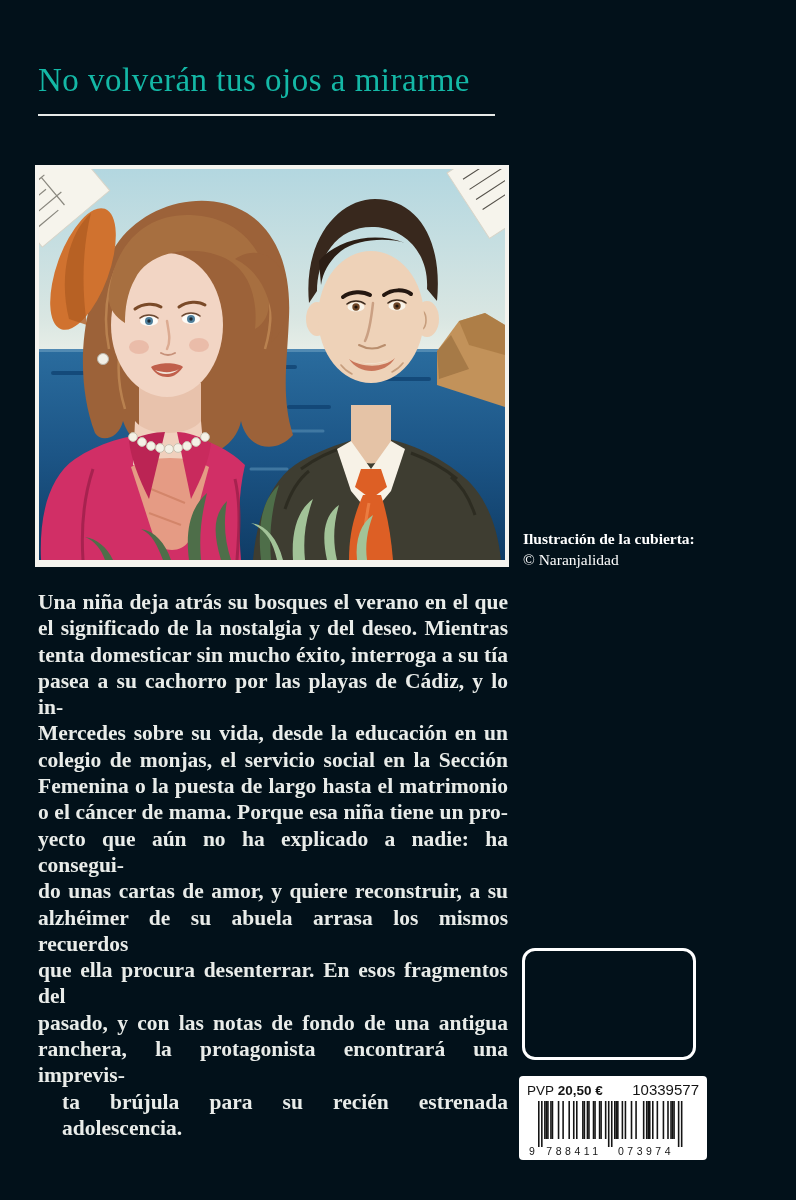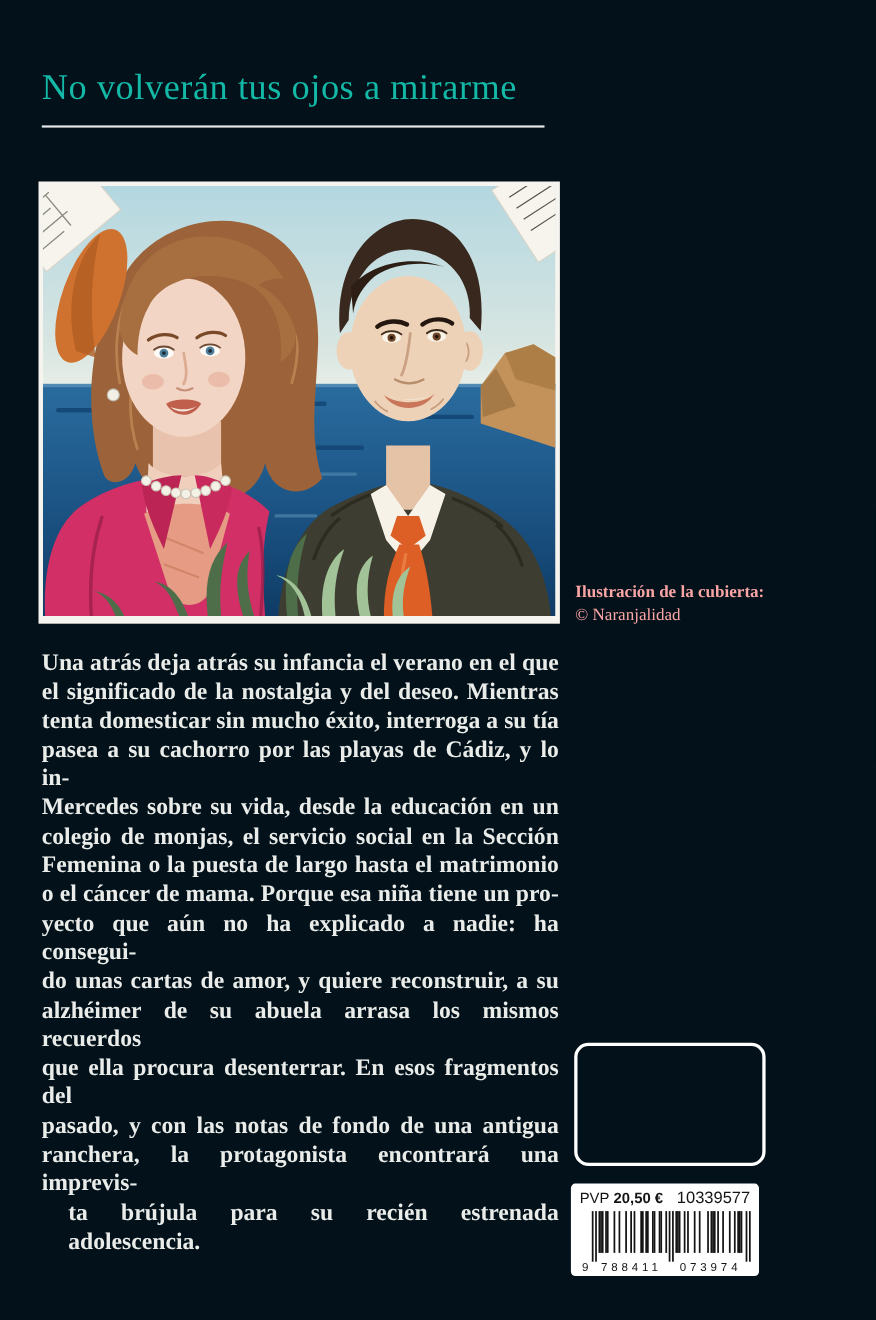--- a/index.html
+++ b/index.html
@@ -4,37 +4,37 @@
 <style>
   html,body{margin:0;padding:0;background:#02111a;}
   .page{position:relative;width:796px;height:1200px;background:#02111a;overflow:hidden;
         font-family:"Liberation Serif",serif;color:#eaeeec;}
   .book-title{position:absolute;left:38px;top:62px;font-size:33px;font-weight:400;
         letter-spacing:.5px;color:#14b8a6;white-space:nowrap;}
   .title-rule{position:absolute;left:38px;top:114px;width:457px;height:2px;background:#e7eae8;}
   .cover{position:absolute;left:35px;top:165px;width:474px;height:402px;background:#f5f4ef;
         box-sizing:border-box;padding:4px 4px 7px 4px;}
   .cover svg{display:block;width:466px;height:391px;}
-  .credit{position:absolute;left:523px;top:528px;font-size:15.5px;line-height:21px;color:#fca5a5;}
+  .credit{position:absolute;left:523px;top:528px;font-size:15.5px;line-height:21px;color:#ffffff;}
   .credit .b{font-weight:700;}
   .synopsis{position:absolute;left:38px;top:589px;width:470px;font-size:21.5px;line-height:26.3px;
         font-weight:600;color:#e9ece9;}
   .syn-line{text-align:justify;text-align-last:justify;}
   .syn-line.last{text-align-last:left;margin-left:24px;}
   .pefc-box{position:absolute;left:522px;top:948px;width:174px;height:112px;border:3px solid #fff;
         border-radius:13px;box-sizing:border-box;display:flex;align-items:flex-start;
         padding:8px 6px 6px 8px;color:#fff;font-family:"Liberation Sans",sans-serif;}
   .pefc-left{width:84px;text-align:center;}
   .pefc-word{font-weight:700;font-size:22px;letter-spacing:2px;line-height:22px;margin-top:1px;}
   .pefc-code{font-size:8.3px;font-weight:700;letter-spacing:.2px;margin-top:4px;white-space:nowrap;}
   .pefc-right{flex:1;padding-left:5px;padding-top:6px;}
   .pefc-head{font-size:9.5px;font-weight:700;}
   .pefc-body{font-size:9px;line-height:12px;margin-top:10px;width:74px;}
   .pefc-url{font-size:9px;font-weight:700;margin-top:12px;}
-  .barcode-box{position:absolute;left:519px;top:1076px;width:171px;height:84px;background:#fff;
+  .barcode-box{position:absolute;left:519px;top:1076px;width:188px;height:84px;background:#fff;
         border-radius:4px;box-sizing:border-box;padding:5px 8px 2px 8px;color:#141414;
         font-family:"Liberation Sans",sans-serif;}
   .bc-head{display:flex;justify-content:space-between;align-items:baseline;font-size:13.5px;}
   .bc-amount{font-weight:700;}
   .bc-sku{font-size:15px;}
   .bc-svg{display:block;margin-top:2px;}
 </style>
 </head>
 <body>
 
@@ -199,21 +199,21 @@
       </g>
     </svg>
   </div>
 
   <div class="credit">
     <div class="b">Ilustración de la cubierta:</div>
     <div>© Naranjalidad</div>
   </div>
 
   <div class="synopsis">
-      <div class="syn-line">Una atrás deja atrás su infancia el verano en el que</div>
+      <div class="syn-line">Una niña deja atrás su bosques el verano en el que</div>
       <div class="syn-line">el significado de la nostalgia y del deseo. Mientras</div>
       <div class="syn-line">tenta domesticar sin mucho éxito, interroga a su tía</div>
       <div class="syn-line">pasea a su cachorro por las playas de Cádiz, y lo in-</div>
       <div class="syn-line">Mercedes sobre su vida, desde la educación en un</div>
       <div class="syn-line">colegio de monjas, el servicio social en la Sección</div>
       <div class="syn-line">Femenina o la puesta de largo hasta el matrimonio</div>
       <div class="syn-line">o el cáncer de mama. Porque esa niña tiene un pro-</div>
       <div class="syn-line">yecto que aún no ha explicado a nadie: ha consegui-</div>
       <div class="syn-line">do unas cartas de amor, y quiere reconstruir, a su</div>
       <div class="syn-line">alzhéimer de su abuela arrasa los mismos recuerdos</div>

